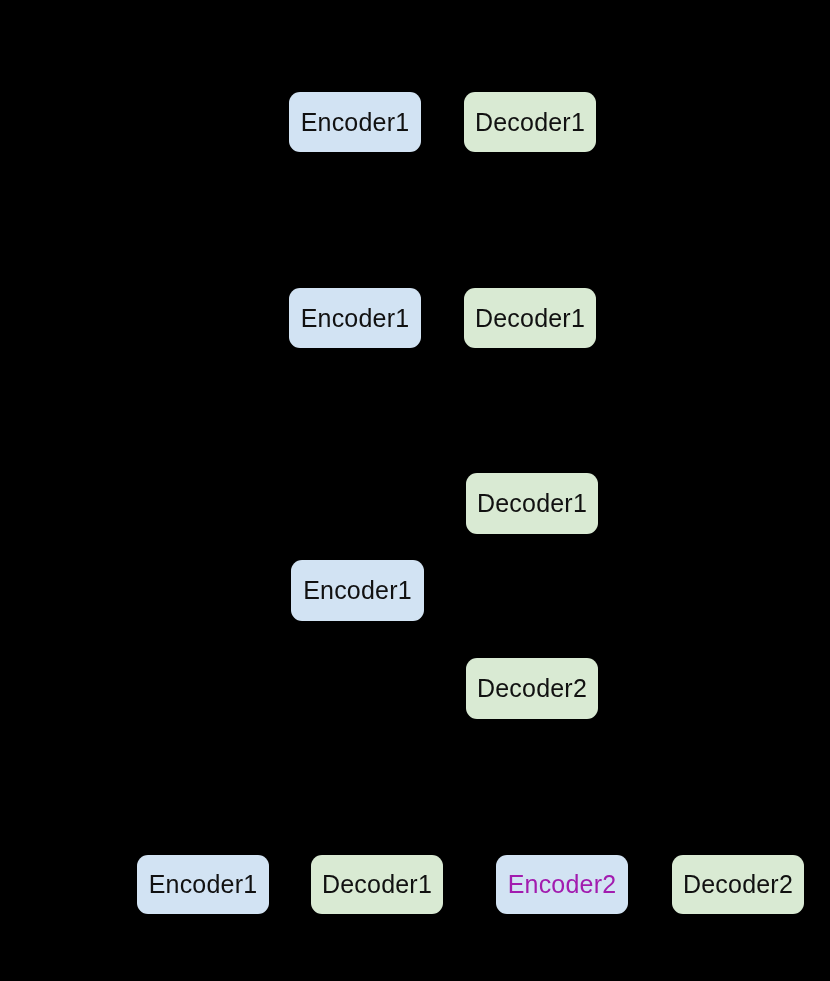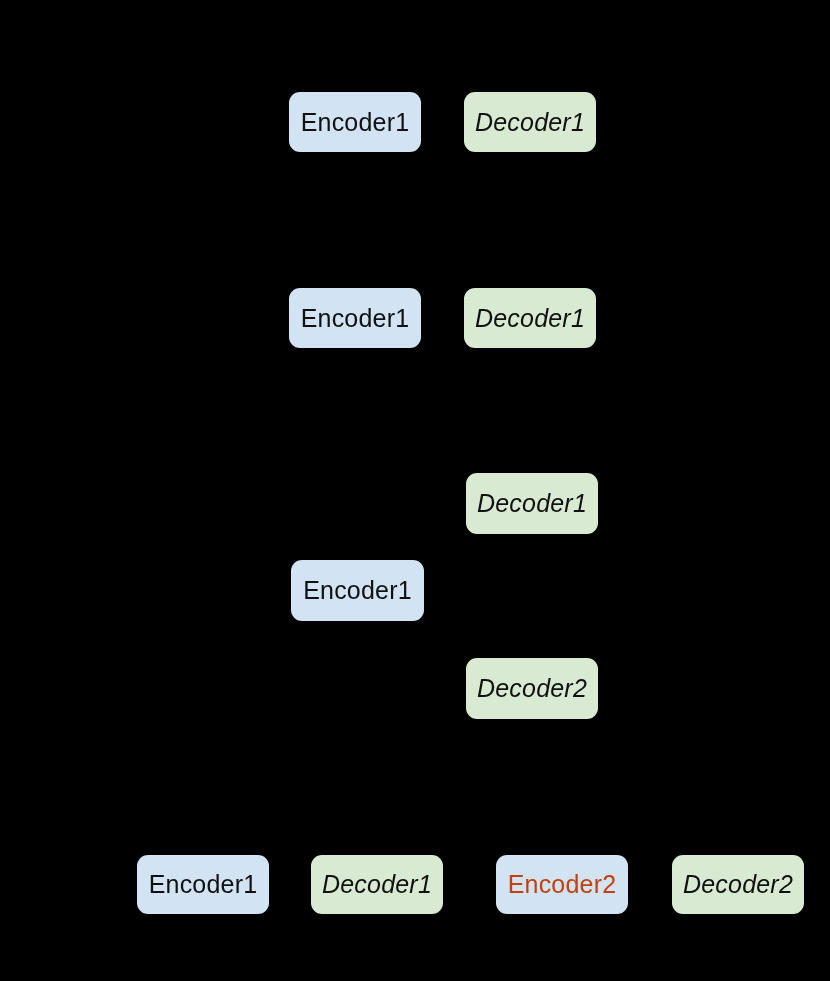--- a/index.html
+++ b/index.html
@@ -25,21 +25,21 @@
     justify-content: center;
   }
   .node .label {
     font-size: 25px;
     line-height: 1;
     color: #111111;
     letter-spacing: 0.2px;
     white-space: nowrap;
   }
   .encoder { background: #d2e3f3; }
-  .decoder { background: #d9ead3; font-style: italic; }
+  .decoder { background: #d9ead3; }
 
   
   .pos-s1-enc1 { left: 289px; top:  92px; }
   .pos-s1-dec1 { left: 464px; top:  92px; }
   .pos-s2-enc1 { left: 289px; top: 288px; }
   .pos-s2-dec1 { left: 464px; top: 288px; }
   .pos-s3-dec1 { left: 466px; top: 473px; height: 61px; }
   .pos-s3-enc1 { left: 291px; top: 560px; height: 61px; width: 133px; }
   .pos-s3-dec2 { left: 466px; top: 658px; height: 61px; }
   .pos-s4-enc1 { left: 137px; top: 855px; height: 59px; }
@@ -76,19 +76,19 @@
     <span class="label" style="color: rgb(17, 17, 17);">Decoder2</span>
   </div>
 
   <div class="node encoder pos-s4-enc1" style="background: rgb(210, 227, 243);">
     <span class="label" style="color: rgb(17, 17, 17);">Encoder1</span>
   </div>
   <div class="node decoder pos-s4-dec1" style="background: rgb(217, 234, 211);">
     <span class="label" style="color: rgb(17, 17, 17);">Decoder1</span>
   </div>
   <div class="node encoder pos-s4-enc2" style="background: rgb(210, 227, 243);">
-    <span class="label" style="color: #c2410c;">Encoder2</span>
+    <span class="label" style="color: #a21caf;">Encoder2</span>
   </div>
   <div class="node decoder pos-s4-dec2" style="background: rgb(217, 234, 211);">
     <span class="label" style="color: rgb(17, 17, 17);">Decoder2</span>
   </div>
 
 </div>
 
 </body></html>

